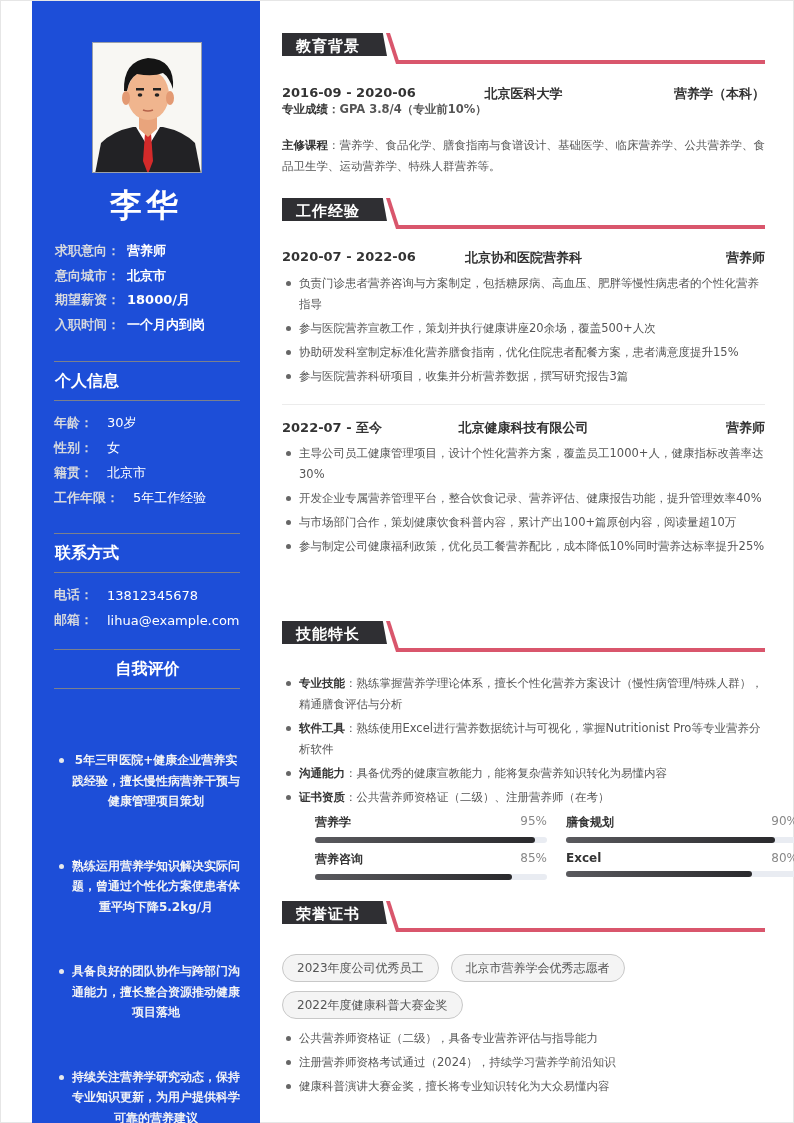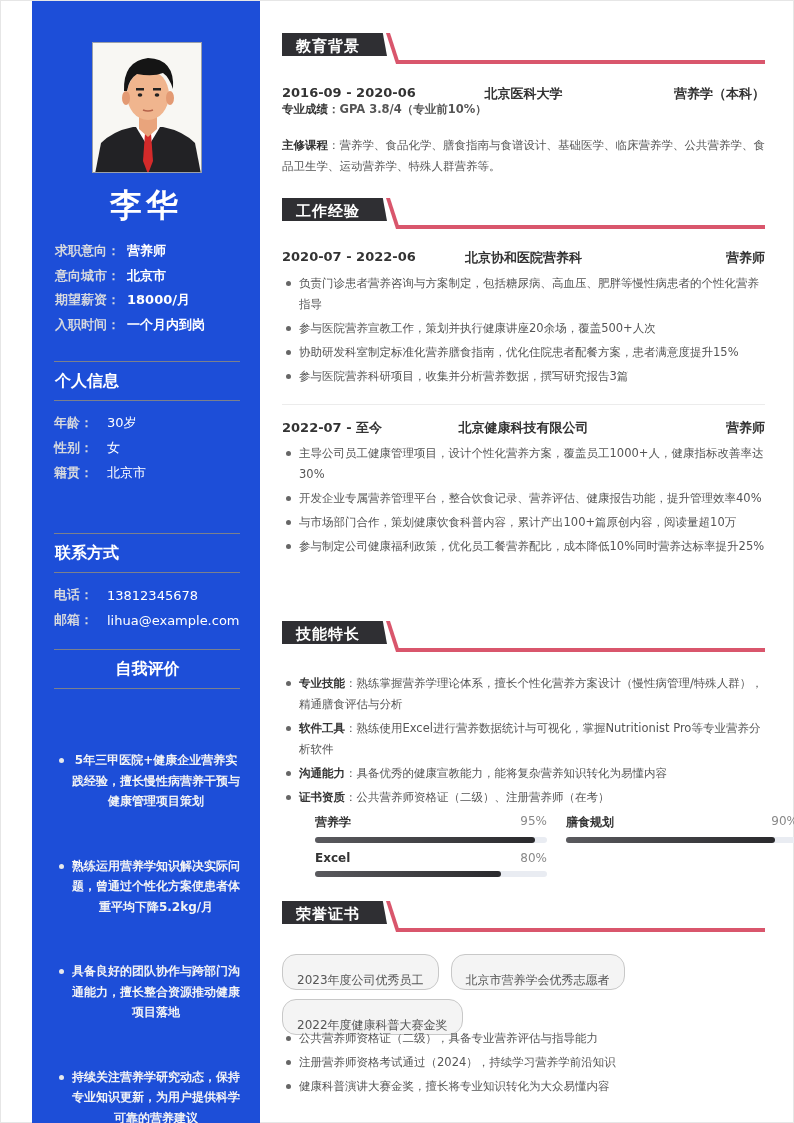--- a/index.html
+++ b/index.html
@@ -43,21 +43,21 @@
   .divider { position: absolute; left: 0; width: 483px; height: 1px; background: #ececec; }
 
   .skills { position: absolute; left: 0; top: 813px; width: 483px; display: grid; grid-template-columns: 232px 232px; column-gap: 19px; row-gap: 8px; margin-left: 33px; }
   .skill .top { display: flex; justify-content: space-between; font-size: 12px; }
   .skill .lbl { color: #333; font-weight: bold; }
   .skill .pct { color: #888; }
   .skill .track { margin-top: 6px; height: 6px; background: #e9ecf2; border-radius: 3px; position: relative; }
   .skill .fill { position: absolute; left: 0; top: 0; height: 6px; border-radius: 3px; background: linear-gradient(90deg, #5a5a5e, #2a2a2d); }
 
   .tags { position: absolute; left: 0; top: 953px; width: 483px; display: flex; flex-wrap: wrap; gap: 9px 12px; }
-  .tag { border: 1px solid #c8c8c8; background: #f4f4f4; border-radius: 14px; padding: 17px 14px; font-size: 12px; color: #555; height: 28px; }
+  .tag { border: 1px solid #c8c8c8; background: #f4f4f4; border-radius: 14px; padding: 5px 14px; font-size: 12px; color: #555; height: 28px; }
 </style>
 </head>
 <body>
 
 <div class="page">
 
   <aside class="sidebar">
     <div class="photo">
       <svg width="110" height="131" viewBox="0 0 110 131">
         <rect width="110" height="131" fill="#f8f7f3"></rect>
@@ -107,20 +107,24 @@
             <span class="v">30岁</span>
           </div>
         <div class="sb-row">
             <span class="k">性别：</span>
             <span class="v">女</span>
           </div>
         <div class="sb-row">
             <span class="k">籍贯：</span>
             <span class="v">北京市</span>
           </div>
+        <div class="sb-row">
+            <span class="k">工作年限：</span>
+            <span class="v">5年工作经验</span>
+          </div>
       </div>
     </div>
 
     <div class="sb-sec" style="top:532px;">
       <div class="sb-line"></div>
       <div class="sb-title">联系方式</div>
       <div class="sb-line"></div>
       <div class="sb-rows">
         <div class="sb-row">
             <span class="k">电话：</span>
@@ -221,20 +225,29 @@
         <div class="top">
             <span class="lbl">膳食规划</span>
             <span class="pct">90%</span>
           </div>
         <div class="track">
             <div class="fill" style="width:90%;"></div>
           </div>
       </div>
       <div class="skill">
         <div class="top">
+            <span class="lbl">营养咨询</span>
+            <span class="pct">85%</span>
+          </div>
+        <div class="track">
+            <div class="fill" style="width:85%;"></div>
+          </div>
+      </div>
+      <div class="skill">
+        <div class="top">
             <span class="lbl">Excel</span>
             <span class="pct">80%</span>
           </div>
         <div class="track">
             <div class="fill" style="width:80%;"></div>
           </div>
       </div>
     </div>
 
     <div class="sec-head" style="top:900px;">

